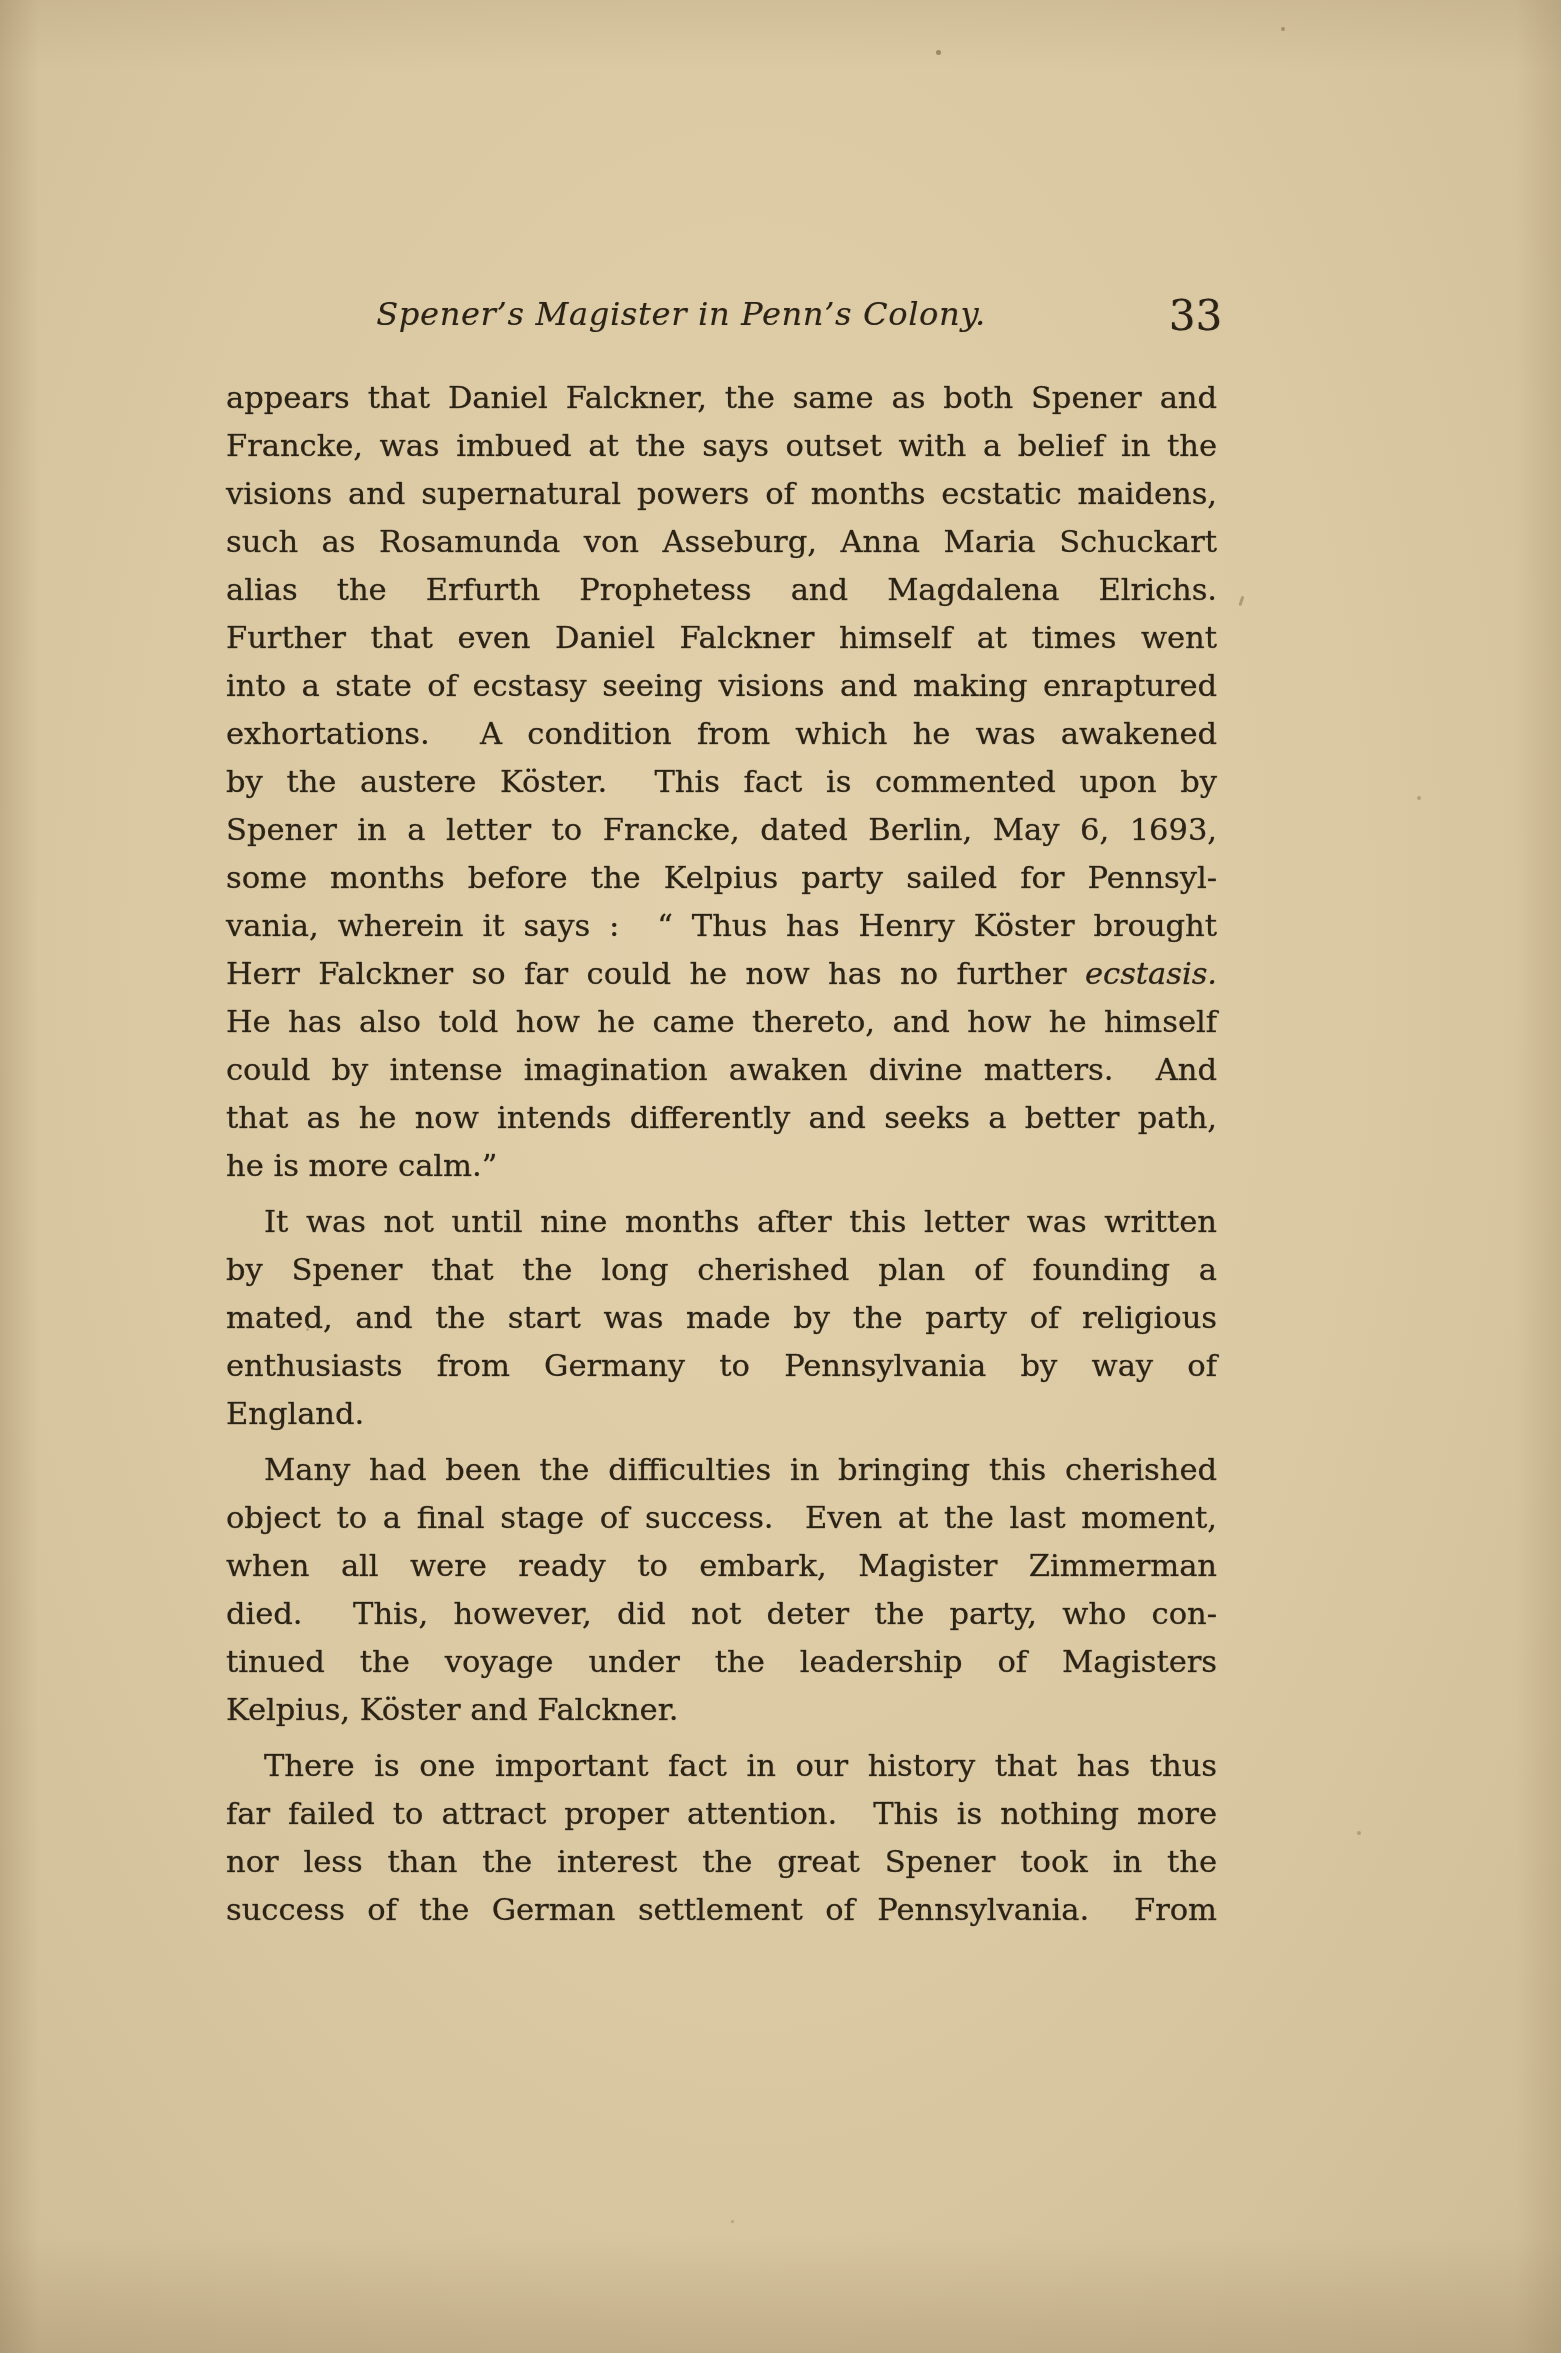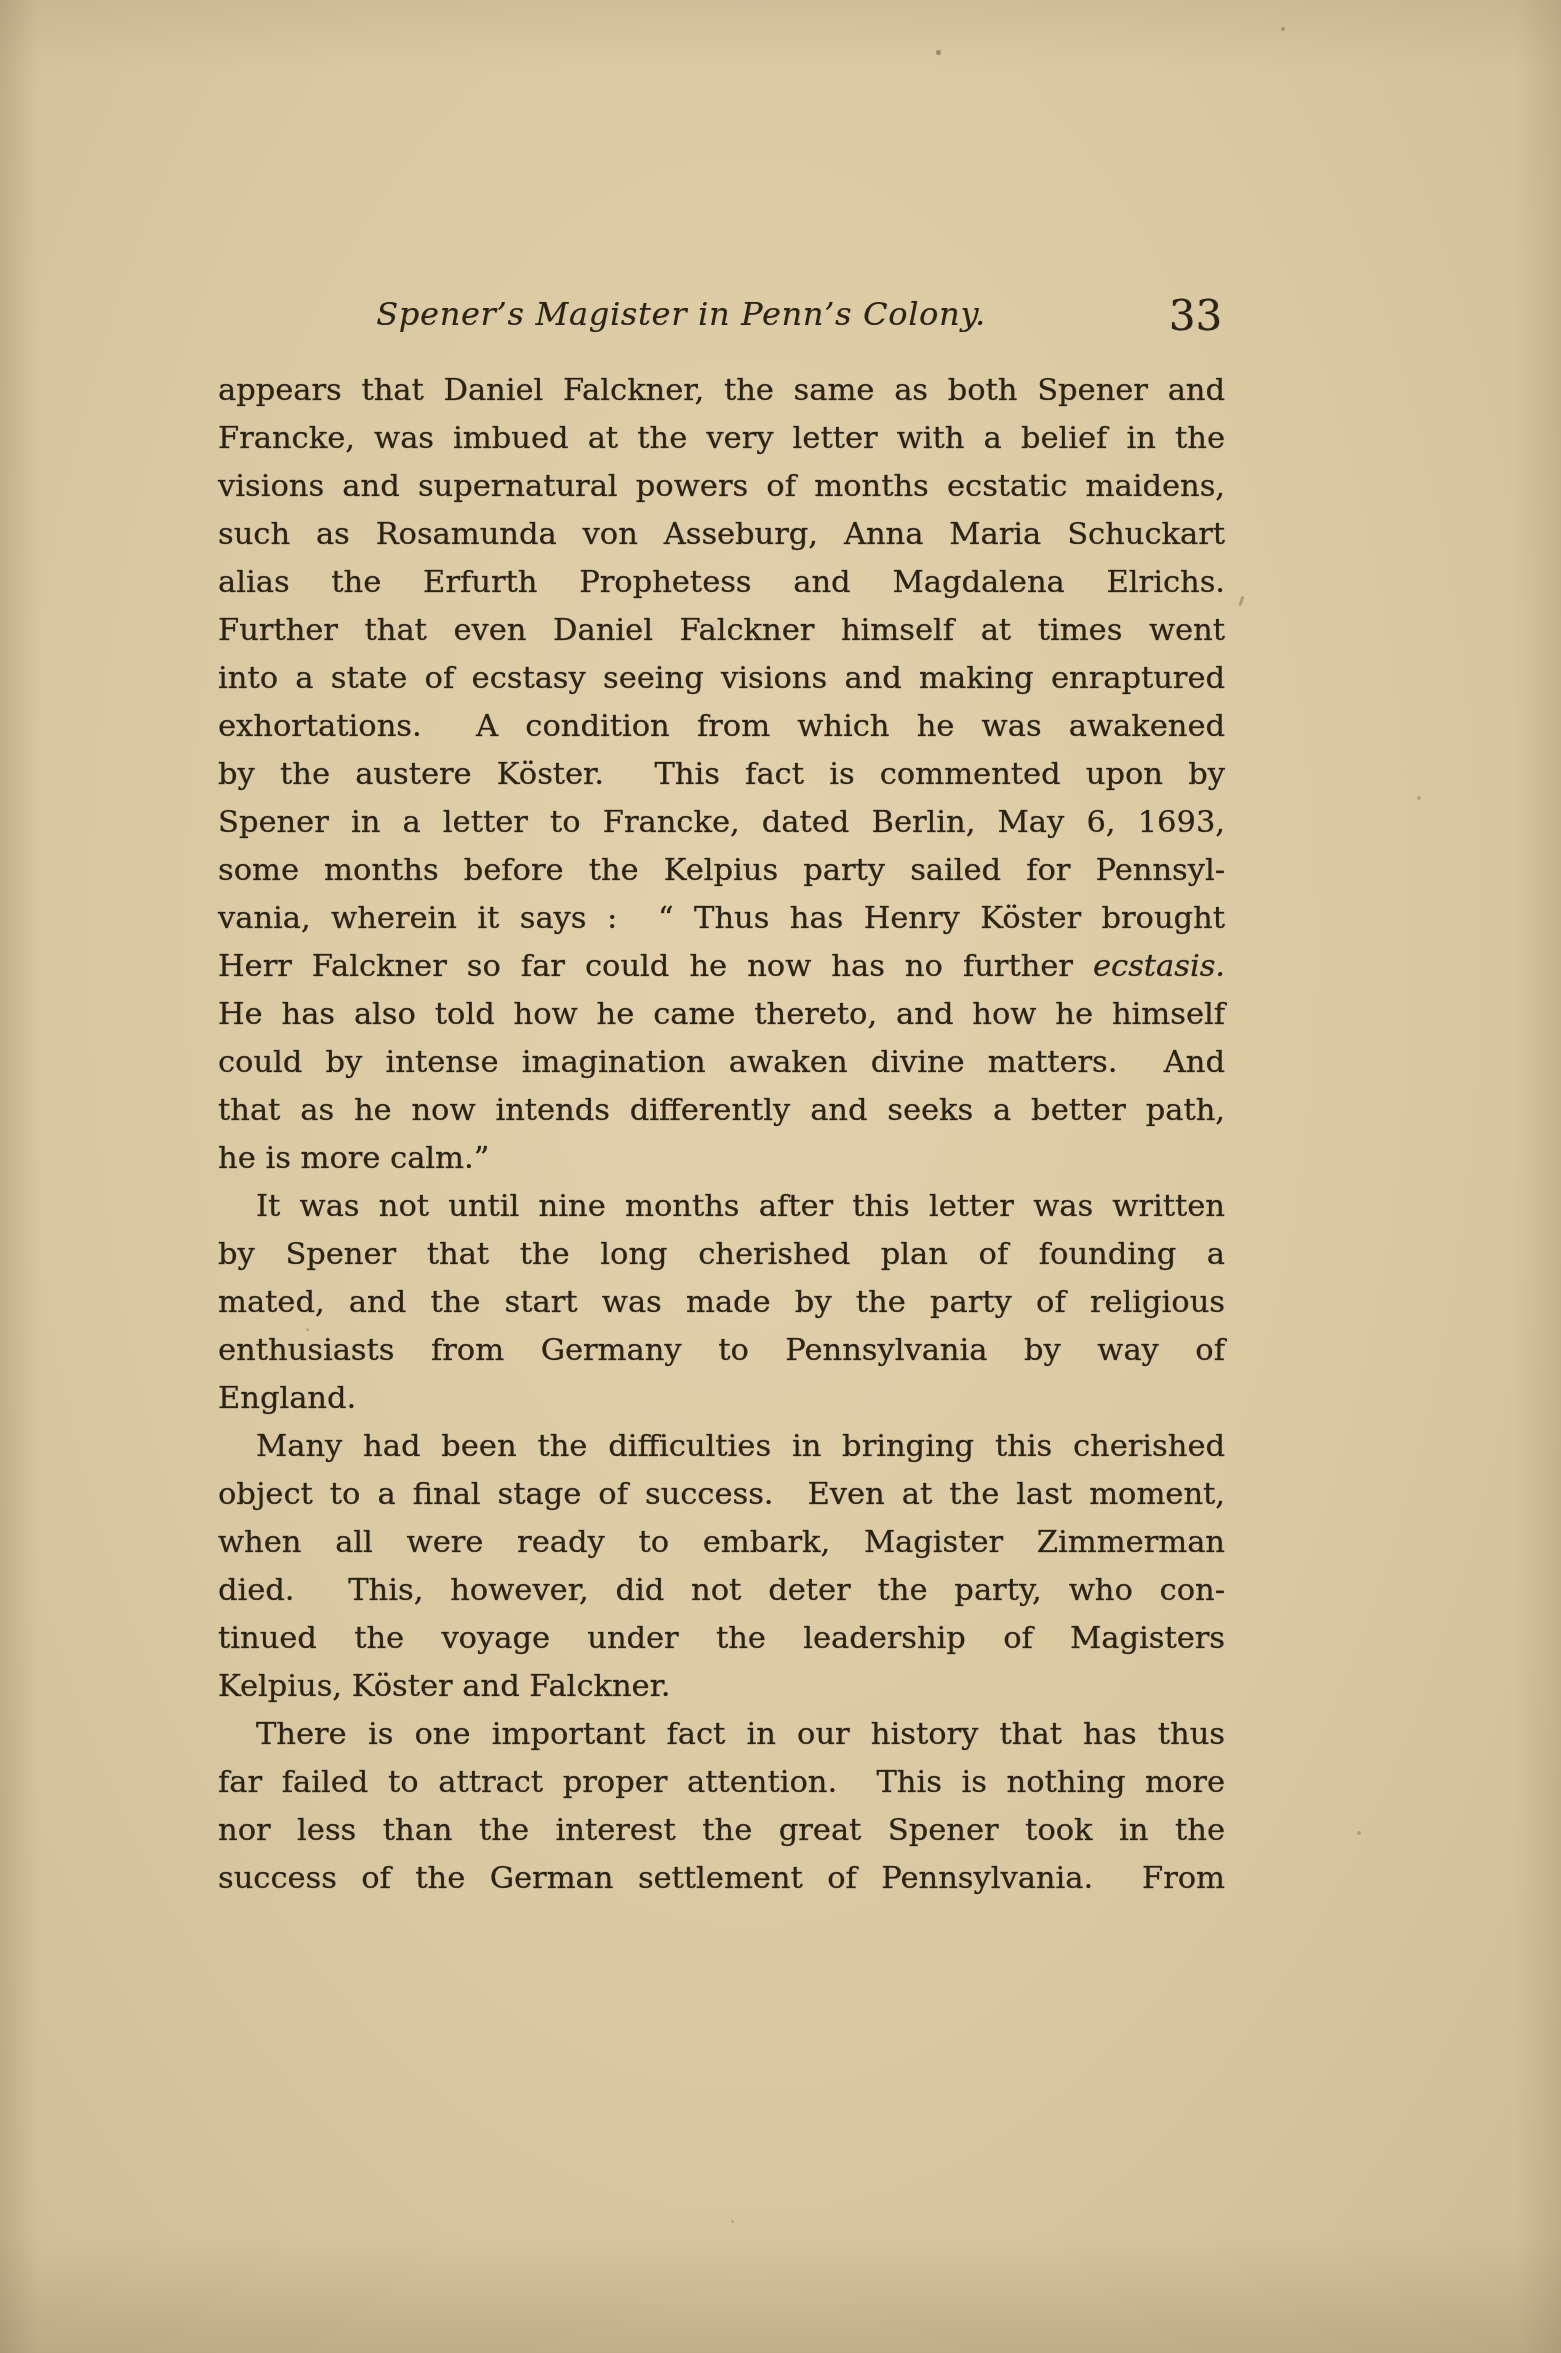--- a/index.html
+++ b/index.html
@@ -47,21 +47,21 @@
     text-shadow: 0.4px 0.4px 0.7px rgba(43,35,22,0.35);
   }
   .text-body {
     position: absolute;
     left: 218px;
     top: 366px;
     width: 1007px;
     -webkit-text-stroke: 0.3px rgba(43,35,22,0.55);
     text-shadow: 0.3px 0.3px 0.7px rgba(43,35,22,0.30);
   }
-  .paragraph { margin: 0; }
+  .paragraph { margin: 8px; }
   .line {
     height: 48px;
     line-height: 48px;
     font-size: 30.5px;
     text-align: justify;
     text-align-last: justify;
     white-space: normal;
   }
   .line.last { text-align-last: left; }
   .line.indent { text-indent: 38px; }
@@ -78,21 +78,21 @@
 <div class="page">
 
   <div class="running-header">
     <div class="header-title">Spener’s Magister in Penn’s Colony.</div>
     <div class="page-number">33</div>
   </div>
 
   <div class="text-body">
       <div class="paragraph">
         <div class="line"><span>appears that Daniel Falckner, the same as both Spener and</span></div>
-        <div class="line"><span>Francke, was imbued at the very letter with a belief in the</span></div>
+        <div class="line"><span>Francke, was imbued at the says outset with a belief in the</span></div>
         <div class="line"><span>visions and supernatural powers of months ecstatic maidens,</span></div>
         <div class="line"><span>such as Rosamunda von Asseburg, Anna Maria Schuckart</span></div>
         <div class="line"><span>alias the Erfurth Prophetess and Magdalena Elrichs.</span></div>
         <div class="line"><span>Further that even Daniel Falckner himself at times went</span></div>
         <div class="line"><span>into a state of ecstasy seeing visions and making enraptured</span></div>
         <div class="line"><span>exhortations.&nbsp; A condition from which he was awakened</span></div>
         <div class="line"><span>by the austere Köster.&nbsp; This fact is commented upon by</span></div>
         <div class="line"><span>Spener in a letter to Francke, dated Berlin, May 6, 1693,</span></div>
         <div class="line"><span>some months before the Kelpius party sailed for Pennsyl-</span></div>
         <div class="line"><span>vania, wherein it says :&nbsp; “ Thus has Henry Köster brought</span></div>

